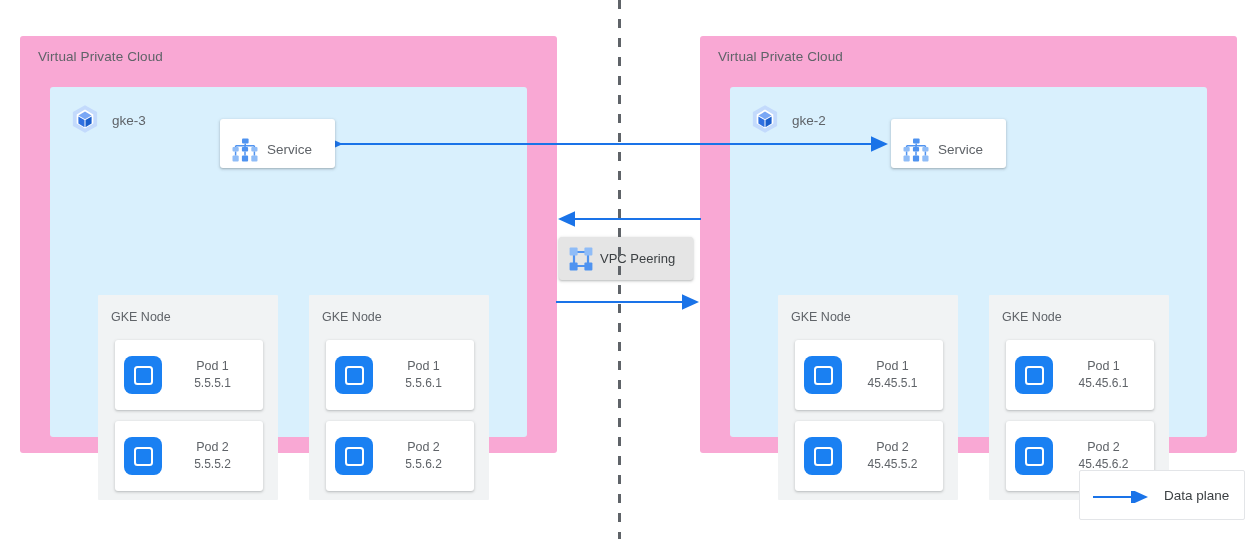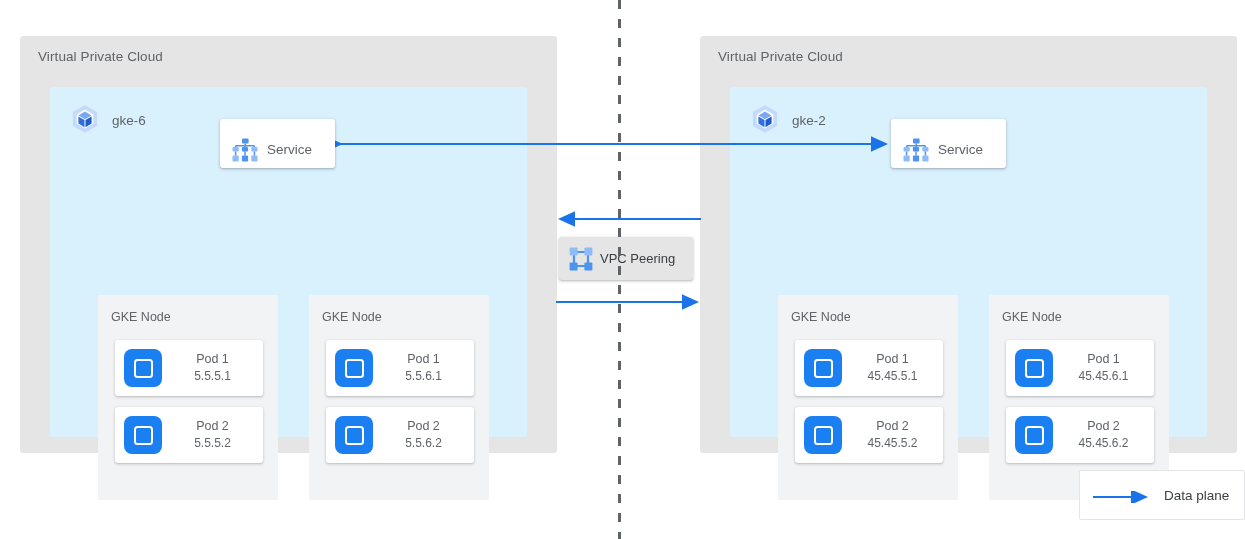--- a/index.html
+++ b/index.html
@@ -5,21 +5,21 @@
   html,body{margin:0;padding:0;background:#ffffff;}
   body{
     width:1245px;height:539px;position:relative;overflow:hidden;
     font-family:"Liberation Sans","DejaVu Sans",sans-serif;
     color:#5f6368;
   }
   .canvas{position:absolute;inset:0;}
 
   
   .vpc{
-    position:absolute;background:#e5e5e5;border-radius:3px;
+    position:absolute;background:#f9a8d4;border-radius:3px;
   }
   .vpc-title{
     position:absolute;left:18px;top:13px;font-size:13.5px;color:#5f6368;
     letter-spacing:.1px;white-space:nowrap;
   }
   .vpc-left{left:20px;top:36px;width:537px;height:417px;}
   .vpc-right{left:700px;top:36px;width:537px;height:417px;}
 
   
   .cluster{
@@ -52,21 +52,21 @@
     position:absolute;top:208px;width:180px;height:205px;
     background:#f1f3f4;border-radius:1px;
   }
   .node-title{
     position:absolute;left:13px;top:15px;font-size:12.5px;color:#5f6368;white-space:nowrap;
   }
   .pods{position:absolute;left:17px;top:45px;display:flex;flex-direction:column;gap:11px;}
 
   
   .pod{
-    width:148px;height:56px;background:#ffffff;border-radius:3px;
+    width:148px;height:70px;background:#ffffff;border-radius:3px;
     box-shadow:0 1px 2px rgba(60,64,67,.22),0 1px 3px 1px rgba(60,64,67,.08);
     display:flex;align-items:center;box-sizing:border-box;padding-left:9px;
   }
   .pod-ico{
     width:38px;height:38px;border-radius:8px;background:#1a80f2;flex:none;
     display:flex;align-items:center;justify-content:center;
   }
   .pod-ico i{
     display:block;width:15px;height:15px;border:2.3px solid #ffffff;border-radius:3.5px;
   }
@@ -115,21 +115,21 @@
       <div class="cluster-head">
         <span class="gke-ico">
           <svg viewBox="0 0 34 34" width="34" height="34" aria-hidden="true">
             <path d="M17 2.2 29.1 9.1v13.8L17 29.8 4.9 22.9V9.1z" fill="#c3dafc"></path>
             <path d="M17 6.6 25.3 11.4v9.2L17 25.4 8.7 20.6v-9.2z" fill="#ffffff"></path>
             <path d="M17 8.6 23.6 12.4 17 16.2 10.4 12.4z" fill="#7aa7f5"></path>
             <path d="M10.4 13.4 16.5 17v7.2l-6.1-3.6z" fill="#2f6fe0"></path>
             <path d="M23.6 13.4 17.5 17v7.2l6.1-3.6z" fill="#1a5ecc"></path>
           </svg>
         </span>
-        <span class="cluster-name">gke-6</span>
+        <span class="cluster-name">gke-3</span>
       </div>
 
       <div class="node" style="left:48px;">
         <div class="node-title">GKE Node</div>
         <div class="pods">
           <div class="pod">
             <span class="pod-ico">
                 <i></i>
               </span>
             <span class="pod-txt">

